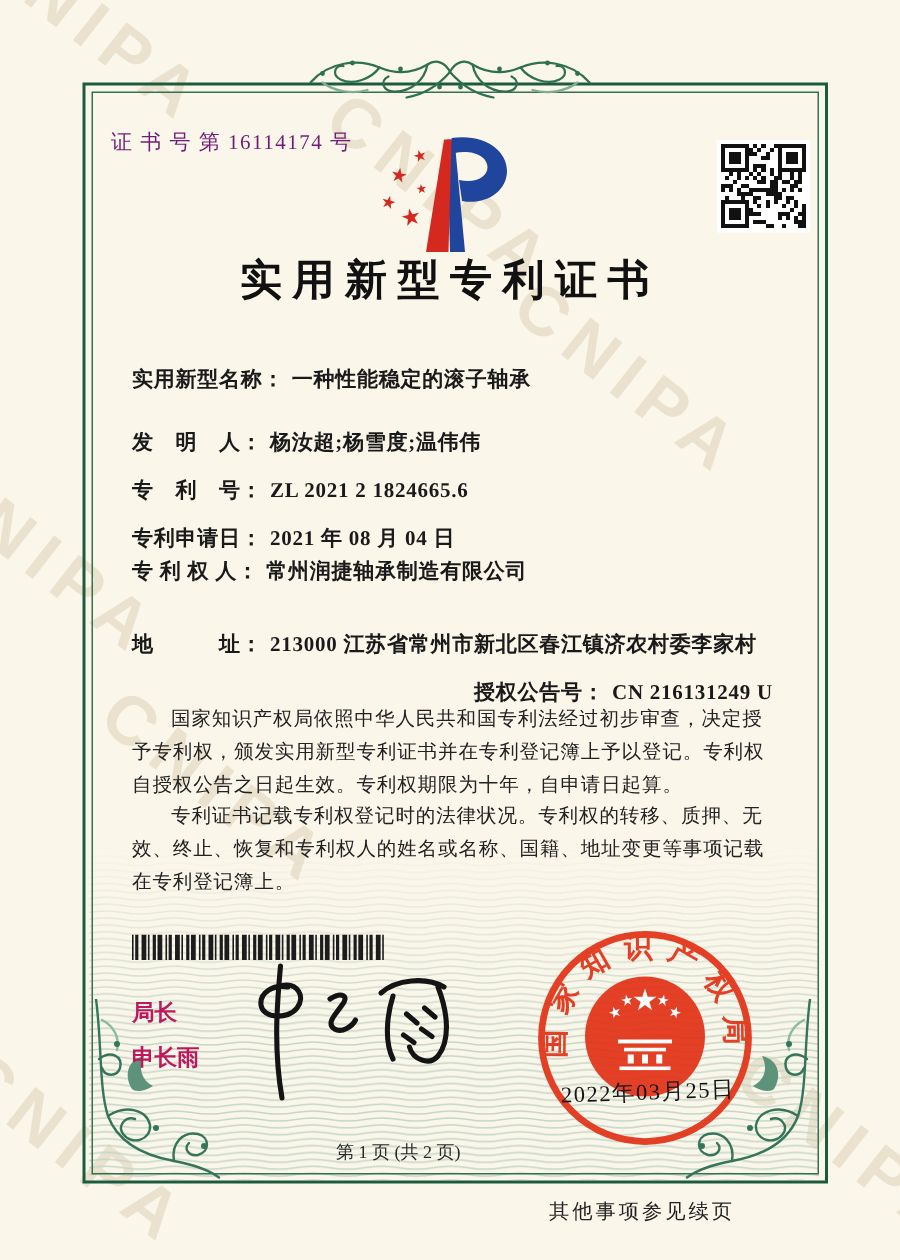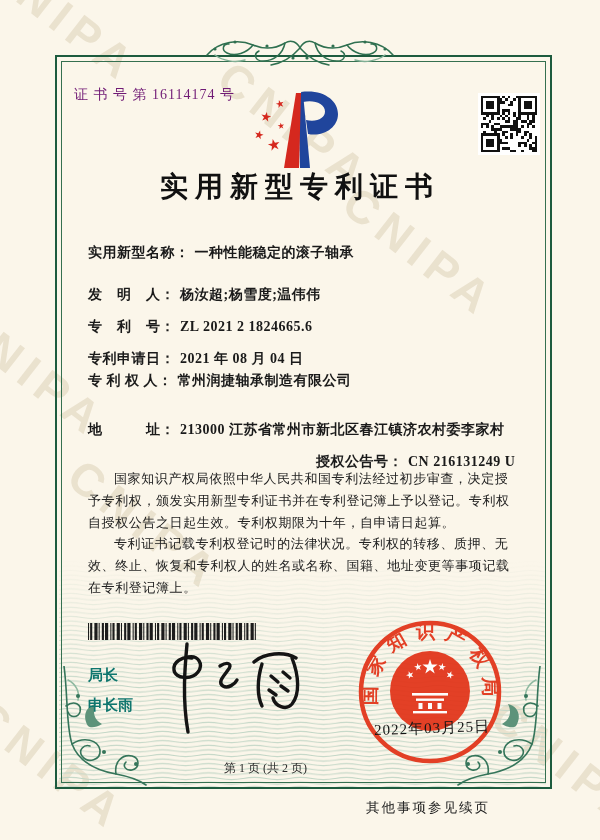--- a/index.html
+++ b/index.html
@@ -15,21 +15,21 @@
          -webkit-mask-image:linear-gradient(to bottom,transparent 0,rgba(0,0,0,.55) 70px,#000 130px);
          mask-image:linear-gradient(to bottom,transparent 0,rgba(0,0,0,.55) 70px,#000 130px);}
   .cert-no{position:absolute;left:74px;top:86px;font-size:14px;color:#701a75;letter-spacing:1px;z-index:3;}
   .title{position:absolute;left:0;top:168px;width:600px;text-align:center;font-size:28px;font-weight:bold;
          color:#111;letter-spacing:7px;z-index:3;}
   .frow{position:absolute;left:88px;font-size:14px;font-weight:600;color:#1a1a1a;white-space:nowrap;z-index:3;}
   .frow .lbl{letter-spacing:.5px;}
   .frow .val{margin-left:5px;letter-spacing:.5px;}
   .paras{position:absolute;left:88px;top:468px;width:426px;z-index:3;font-size:13px;line-height:1.68;color:#222;}
   .paras p{margin:0;text-indent:2em;letter-spacing:.6px;}
-  .signer{position:absolute;left:88px;font-size:15px;font-weight:600;color:#0f766e;z-index:3;}
+  .signer{position:absolute;left:88px;font-size:15px;font-weight:600;color:#be185d;z-index:3;}
   .seal-date{position:absolute;left:360px;top:719px;width:144px;text-align:center;font-size:15px;
              color:#151515;transform:rotate(-2deg);z-index:5;letter-spacing:1px;}
   .page-num{position:absolute;left:0;top:760px;width:531px;text-align:center;font-size:12px;color:#2a2a2a;z-index:3;}
   .cont-note{position:absolute;left:0;top:799px;width:490px;text-align:right;font-size:13.5px;color:#222;
              letter-spacing:2px;z-index:3;}
   svg{display:block;}
 </style>
 </head>
 <body>
 

